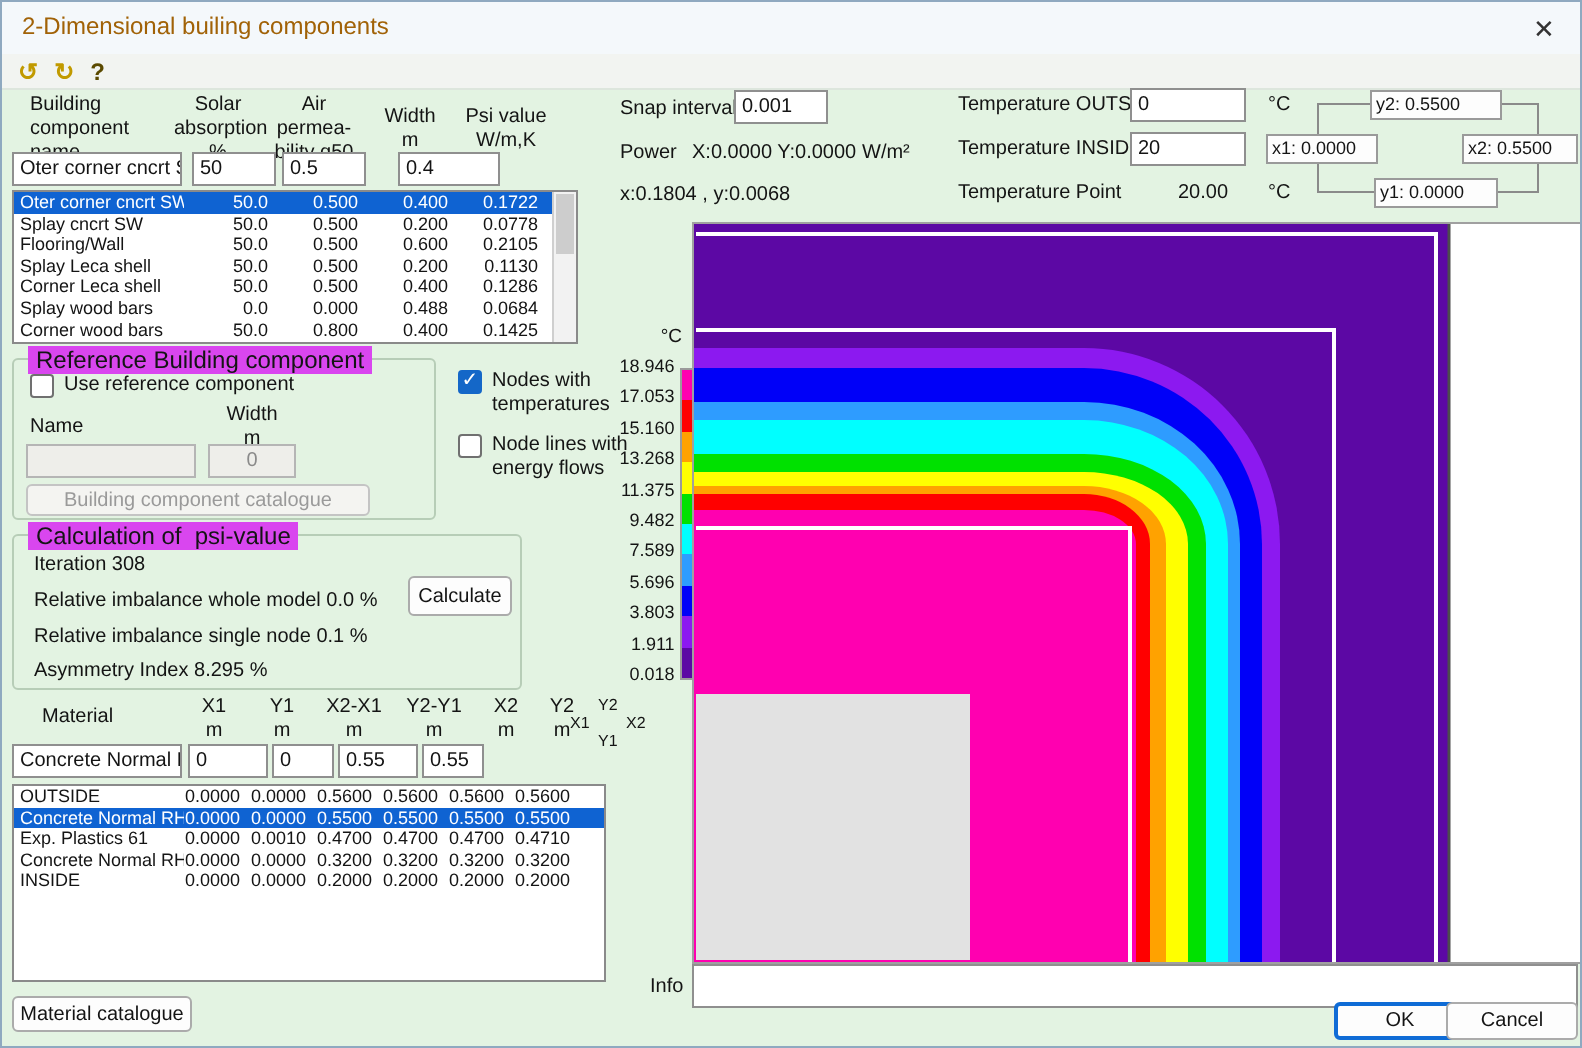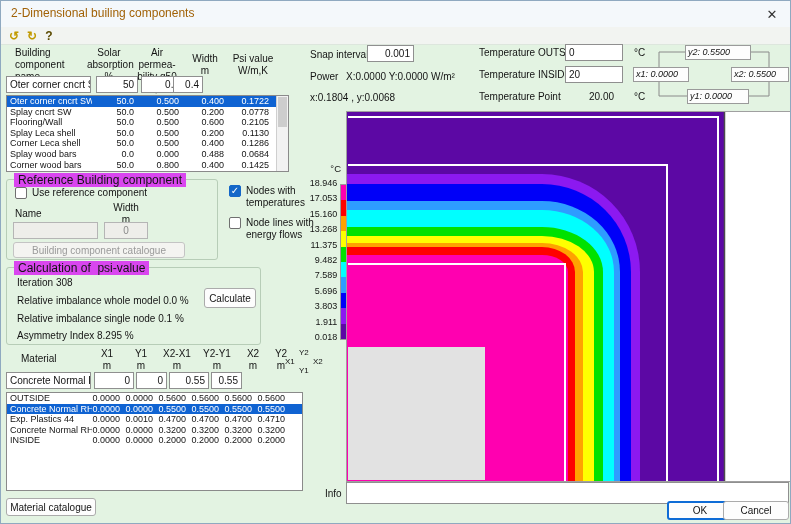--- a/index.html
+++ b/index.html
@@ -12,21 +12,21 @@
     justify-content:center;font-size:13px;color:#333;cursor:default;}
   .toolbar{position:absolute;top:26px;left:0;right:0;height:18px;background:#f2f4f1;
     border-bottom:1px solid #dde6dd;display:flex;align-items:center;gap:8px;padding-left:8px;box-sizing:border-box;}
   .ticon{font-size:12px;line-height:12px;font-weight:bold;color:#c19a00;}
   .ticon.help{color:#5b4a00;}
   
   .lbl{position:absolute;font-size:10px;line-height:12px;white-space:pre-line;}
   .ctr{text-align:center;}
   .field{position:absolute;height:17px;background:#fff;border:1px solid #8f8f8f;box-sizing:border-box;
     font-size:10px;line-height:15px;padding:0 3px;overflow:hidden;white-space:nowrap;}
-  .num{text-align:right;}
+  .num{text-align:left;}
   .dis{background:#eeeeea;color:#8a8a8a;border-color:#b5b5b5;}
   .btn{position:absolute;background:#fdfdfd;border:1px solid #ababab;border-radius:3px;font-size:10px;
     display:flex;align-items:center;justify-content:center;box-sizing:border-box;cursor:default;}
   .btn.disabled{color:#9a9a9a;background:#f4f4f1;border-color:#c4c4c4;}
   .group{position:absolute;border:1px solid #b7cdb7;border-radius:3px;box-sizing:border-box;}
   .gtitle{position:absolute;top:-7px;left:7px;background:#d946ef;padding:0 4px;font-size:12px;white-space:pre-wrap;}
   
   .list{position:absolute;background:#fff;border:1px solid #8a8a8a;box-sizing:border-box;overflow:hidden;}
   .trow{display:grid;height:10.6px;font-size:9px;line-height:10.6px;white-space:nowrap;}
   .trow.sel{background:#0f63d2;color:#fff;}
@@ -48,21 +48,21 @@
   .legend{position:absolute;left:300px;top:162px;width:58px;}
   .lunit{width:40px;text-align:right;font-size:9.5px;margin-bottom:2px;}
   .lwrap{display:flex;}
   .lvals{width:40px;}
   .lv{font-size:9px;line-height:15.4px;text-align:right;padding-right:3px;}
   .lbar{width:17px;margin-top:8px;border:1px solid #9a9a9a;height:154px;box-sizing:content-box;}
   .lc{height:15.4px;}
   
   .plot{position:absolute;left:345px;top:110px;width:445px;height:371px;background:#fff;border:1px solid #a0a0a0;box-sizing:border-box;}
   
-  .extent{position:absolute;left:628px;top:40px;width:162px;height:66px;font-style:italic;}
+  .extent{position:absolute;left:628px;top:40px;width:162px;height:66px;}
   .ebox{position:absolute;background:#fdfdfd;border:1px solid #9a9a9a;font-size:9px;line-height:13px;
     padding-left:2px;box-sizing:border-box;height:15px;white-space:nowrap;}
   
   .axdiag{position:absolute;left:284px;top:347px;width:40px;height:28px;font-size:8px;}
   .axdiag span{position:absolute;}
   
   .btn.focused{border:2px solid #0f6cd6;}
 </style>
 </head>
 <body>
@@ -90,21 +90,21 @@
 bility q50
 l/s,m²</div>
   <div class="lbl ctr" style="left:184px;top:52px;width:40px;">Width
 m</div>
   <div class="lbl ctr" style="left:226px;top:52px;width:52px;">Psi value
 W/m,K</div>
 
   <div class="field" style="left:5px;top:75px;width:85px;">Oter corner cncrt SW</div>
   <div class="field num" style="left:95px;top:75px;width:42px;">50</div>
   <div class="field num" style="left:140px;top:75px;width:42px;">0.5</div>
-  <div class="field num" style="left:172px;top:75px;width:30px;">0.4</div>
+  <div class="field num" style="left:198px;top:75px;width:51px;">0.4</div>
 
   <div class="list" id="comp-list" style="left:5px;top:94px;width:283px;height:77px;">
     <div id="comp-rows">
         <div class="trow sel">
           <span class="tc tl">Oter corner cncrt SW</span>
           <span class="tc tr">50.0</span>
           <span class="tc tr">0.500</span>
           <span class="tc tr">0.400</span>
           <span class="tc tr">0.1722</span>
         </div>
@@ -230,21 +230,21 @@
         <div class="trow sel">
           <span class="tc tl">Concrete Normal RH</span>
           <span class="tc tr">0.0000</span>
           <span class="tc tr">0.0000</span>
           <span class="tc tr">0.5500</span>
           <span class="tc tr">0.5500</span>
           <span class="tc tr">0.5500</span>
           <span class="tc tr">0.5500</span>
         </div>
         <div class="trow">
-          <span class="tc tl">Exp. Plastics 44</span>
+          <span class="tc tl">Exp. Plastics 61</span>
           <span class="tc tr">0.0000</span>
           <span class="tc tr">0.0010</span>
           <span class="tc tr">0.4700</span>
           <span class="tc tr">0.4700</span>
           <span class="tc tr">0.4700</span>
           <span class="tc tr">0.4710</span>
         </div>
         <div class="trow">
           <span class="tc tl">Concrete Normal RH</span>
           <span class="tc tr">0.0000</span>

